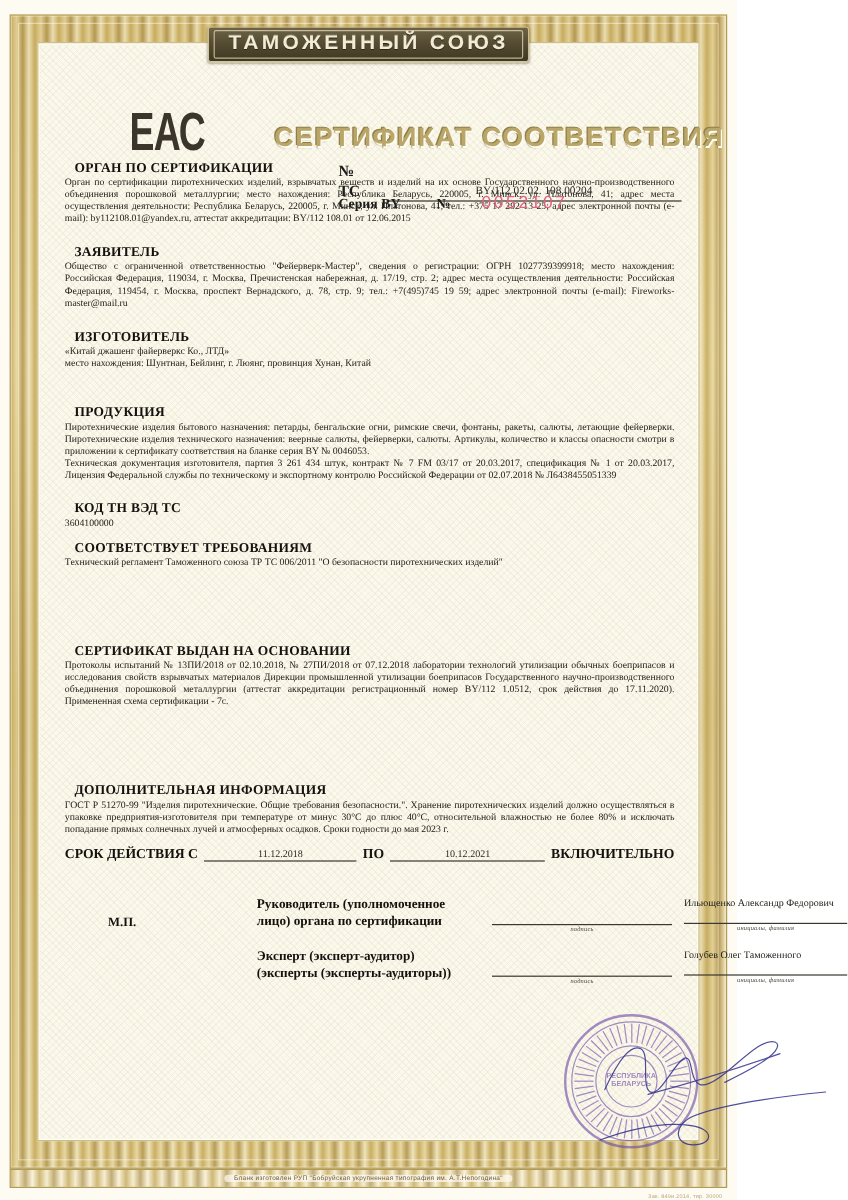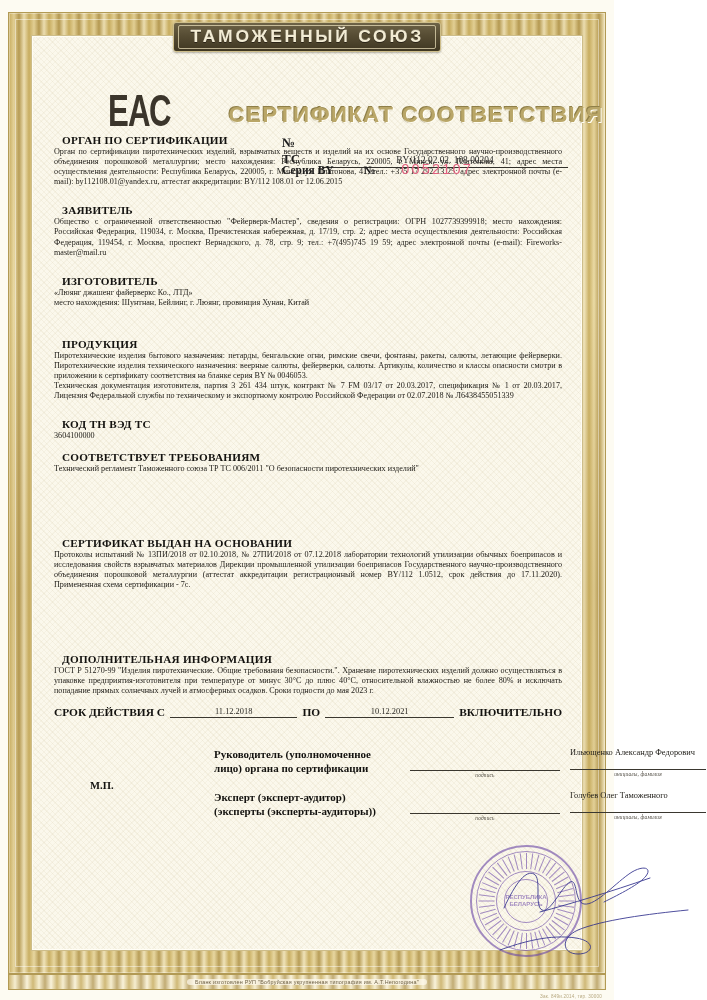--- a/index.html
+++ b/index.html
@@ -148,21 +148,21 @@
   .val-line{
     position:relative;border-bottom:1.1px solid #3a372f;
     text-align:center;font-size:8.4px;color:#2b2924;
     padding-bottom:1px;margin:0 5px;
   }
   .val-line.a{width:150px;}
   .val-line.b{width:152px;}
 
   
   .signblock{position:relative;margin:6px 6px 0 8px;height:84px;}
-  .mp{position:absolute;left:36px;top:38px;font-weight:bold;font-size:10.6px;color:#13120f;}
+  .mp{position:absolute;left:36px;top:22px;font-weight:bold;font-size:10.6px;color:#13120f;}
   .sig-rows{position:absolute;left:160px;top:6px;right:0;}
   .sig-row{display:flex;align-items:flex-start;margin-bottom:13px;}
   .sig-role{
     font-weight:bold;font-size:11px;line-height:13.5px;color:#13120f;
     width:196px;flex:0 0 196px;
   }
   .sig-mid{width:150px;flex:0 0 150px;position:relative;}
   .sig-line{border-bottom:1px solid #3a372f;height:22px;}
   .sig-cap{
     text-align:center;font-size:5.3px;font-style:italic;color:#4a463c;
@@ -241,21 +241,21 @@
 
       <div class="sec">
         <div class="sec-head">ЗАЯВИТЕЛЬ</div>
         <div class="sec-body">Общество с ограниченной ответственностью "Фейерверк-Мастер", сведения о регистрации: ОГРН 1027739399918; место нахождения: Российская Федерация, 119034, г. Москва, Пречистенская набережная, д. 17/19, стр. 2; адрес места осуществления деятельности: Российская Федерация, 119454, г. Москва, проспект Вернадского, д. 78, стр. 9; тел.: +7(495)745 19 59; адрес электронной почты (e-mail): Fireworks-master@mail.ru</div>
       </div>
 
       <div class="gap-m"></div>
 
       <div class="sec">
         <div class="sec-head">ИЗГОТОВИТЕЛЬ</div>
-        <div class="sec-body">«Люянг джашенг файерверкс Ко., ЛТД»</div>
+        <div class="sec-body">«Китай джашенг файерверкс Ко., ЛТД»</div>
         <div class="sec-body">место нахождения: Шунтнан, Бейлинг, г. Люянг, провинция Хунан, Китай</div>
       </div>
 
       <div class="gap-l"></div>
 
       <div class="sec">
         <div class="sec-head">ПРОДУКЦИЯ</div>
         <div class="sec-body">Пиротехнические изделия бытового назначения: петарды, бенгальские огни, римские свечи, фонтаны, ракеты, салюты, летающие фейерверки. Пиротехнические изделия технического назначения: веерные салюты, фейерверки, салюты. Артикулы, количество и классы опасности смотри в приложении к сертификату соответствия на бланке серия BY № 0046053.</div>
         <div class="sec-body">Техническая документация изготовителя, партия 3 261 434 штук, контракт № 7 FM 03/17 от 20.03.2017, спецификация № 1 от 20.03.2017, Лицензия Федеральной службы по техническому и экспортному контролю Российской Федерации от 02.07.2018 № Л6438455051339</div>
       </div>

